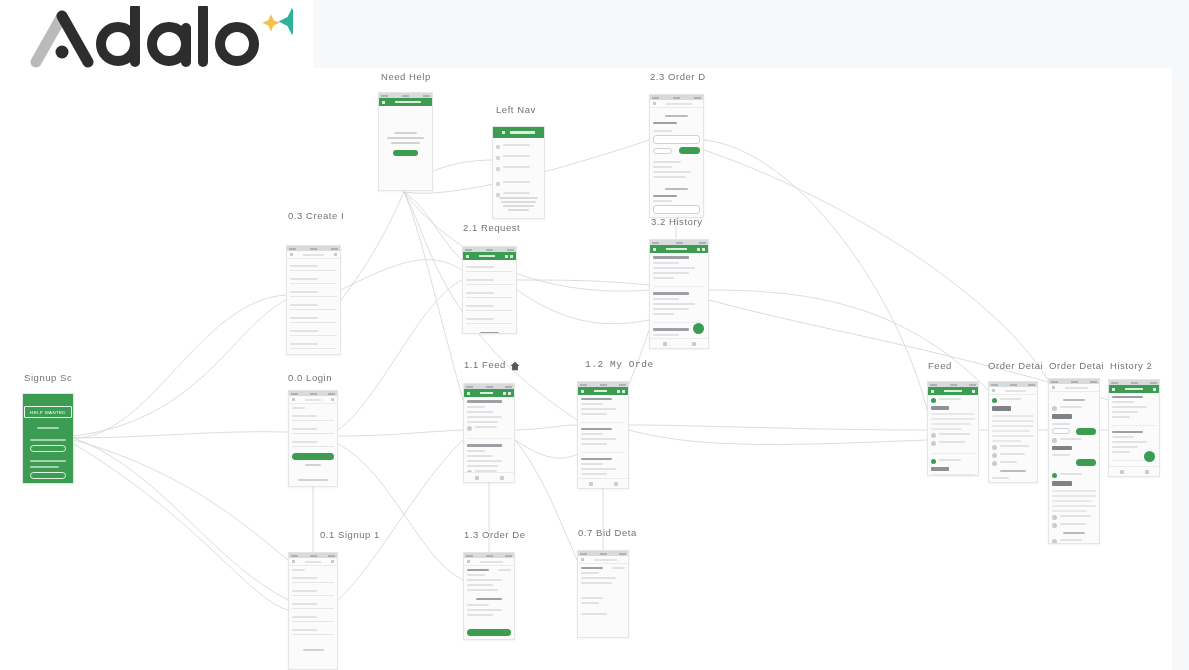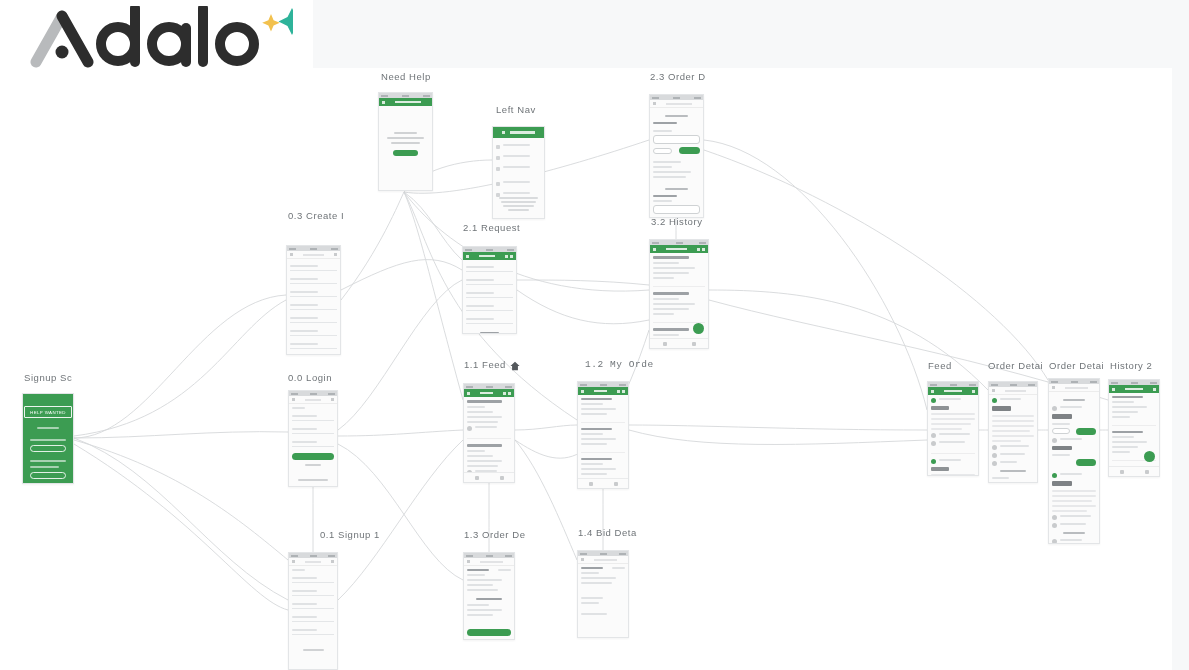--- a/index.html
+++ b/index.html
@@ -854,21 +854,21 @@
             <div class="ln w50"></div>
             <div class="ln w80"></div>
             <div class="ln w60"></div>
             <div style="height:6px"></div>
             <div class="btn-green"></div>
           </div>
         </div>
       </div>
       <div class="node" style="left: 577px; top: 550px; width: 52px; height: 88px;">
         <div class="node-label" style="left: 1px; top: -23px;">
-          <span>1.4 Bid Deta</span>
+          <span>0.7 Bid Deta</span>
         </div>
         <div class="phone" style="left: 0px; top: 0px; width: 52px; height: 88px;">
           <div class="statusbar">
             <span class="sb-dot"></span>
             <span class="sb-dot"></span>
             <span class="sb-dot"></span>
           </div>
           <div class="appbar appbar-white">
             <span class="appbar-ico"></span>
             <span class="appbar-title"></span>

